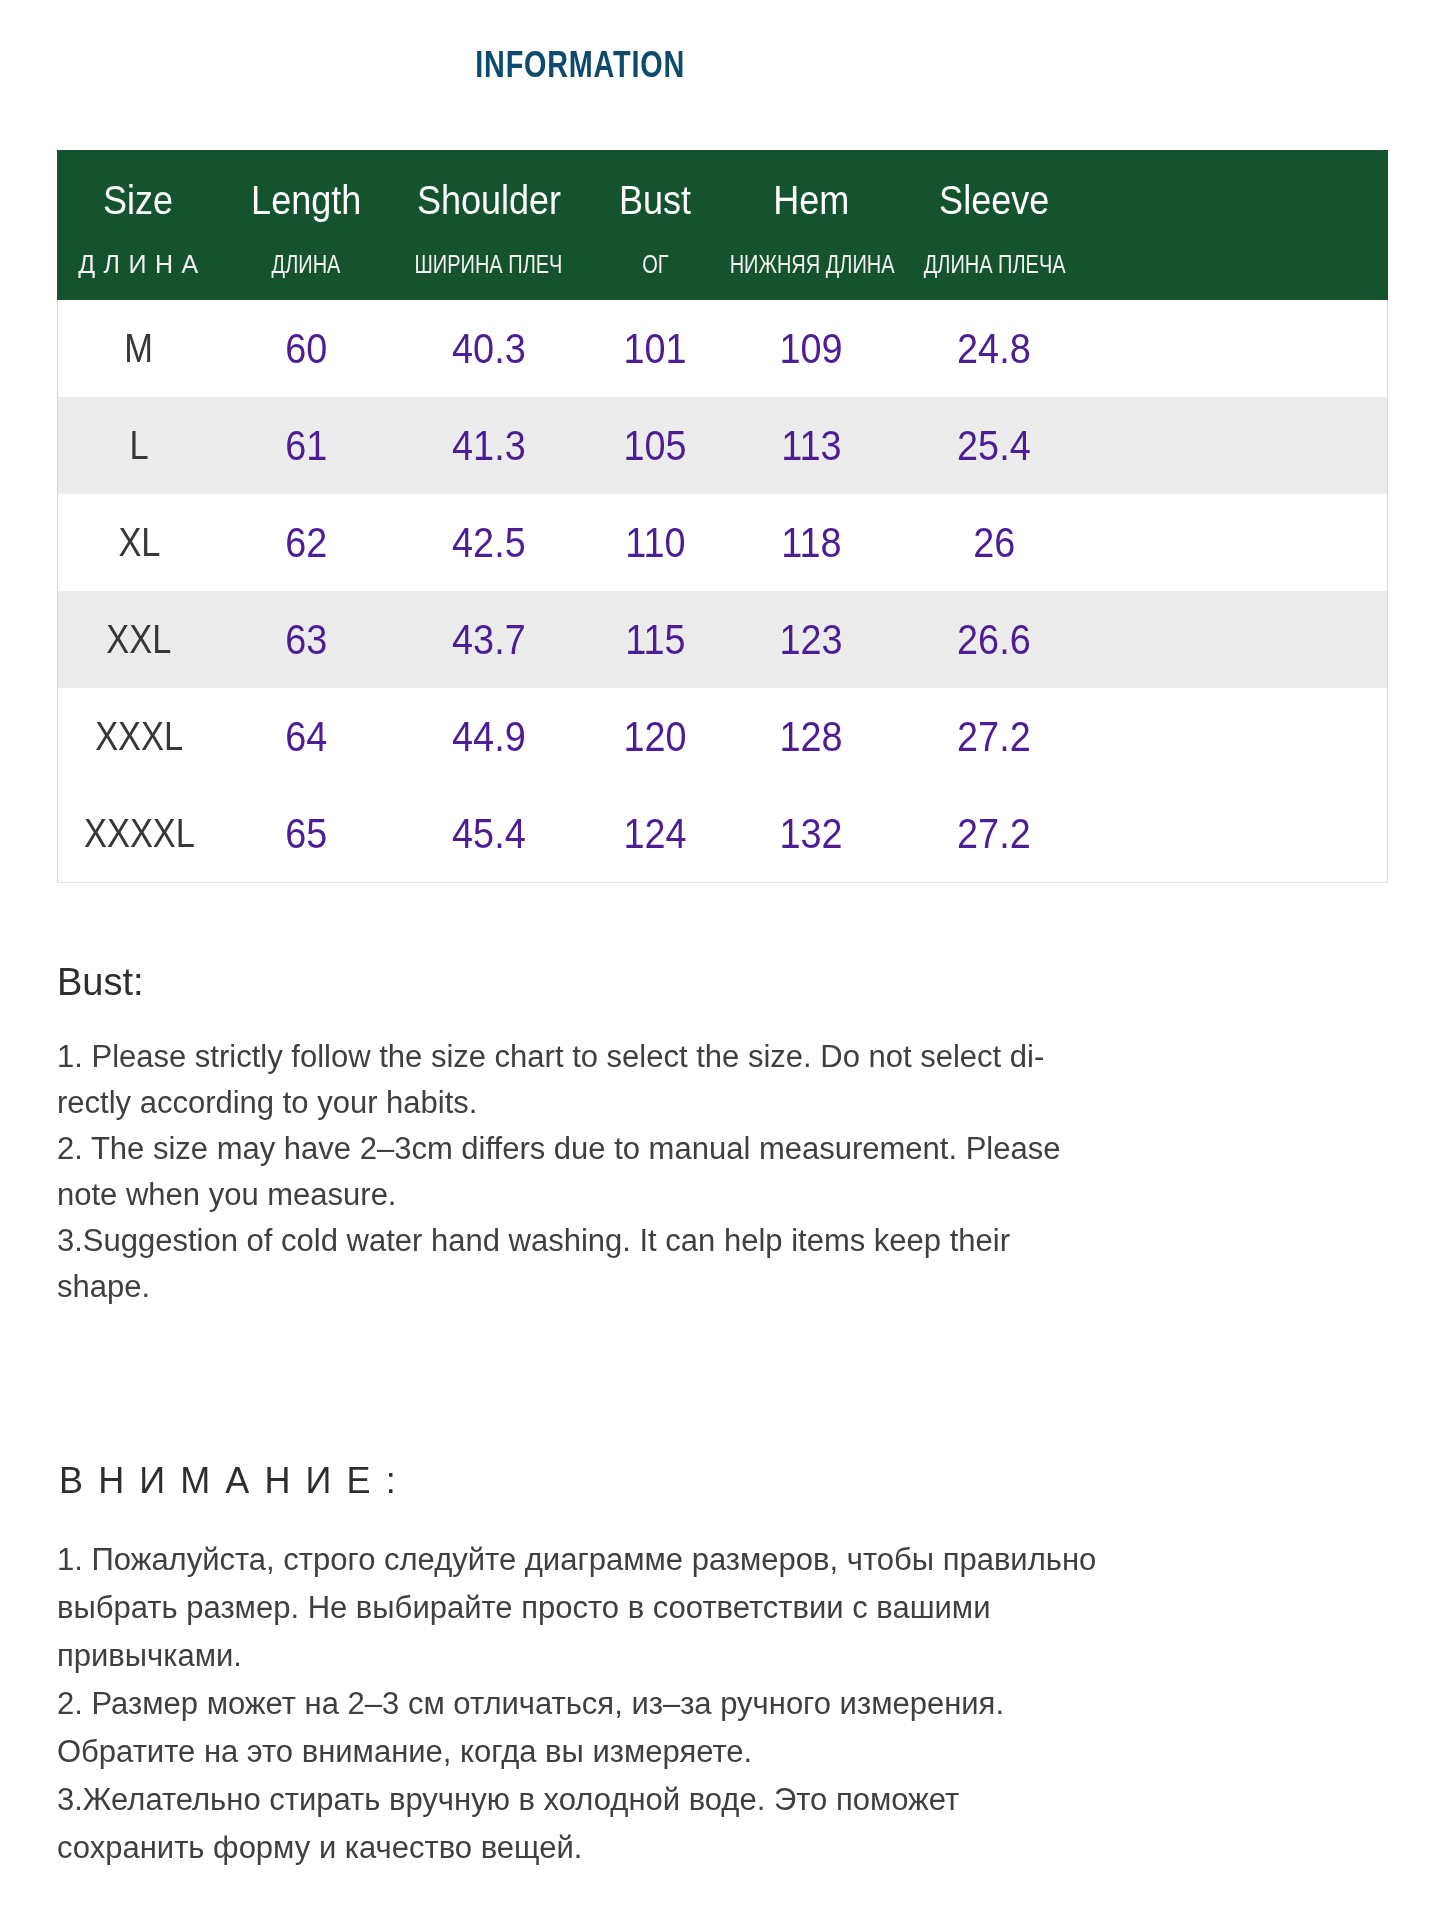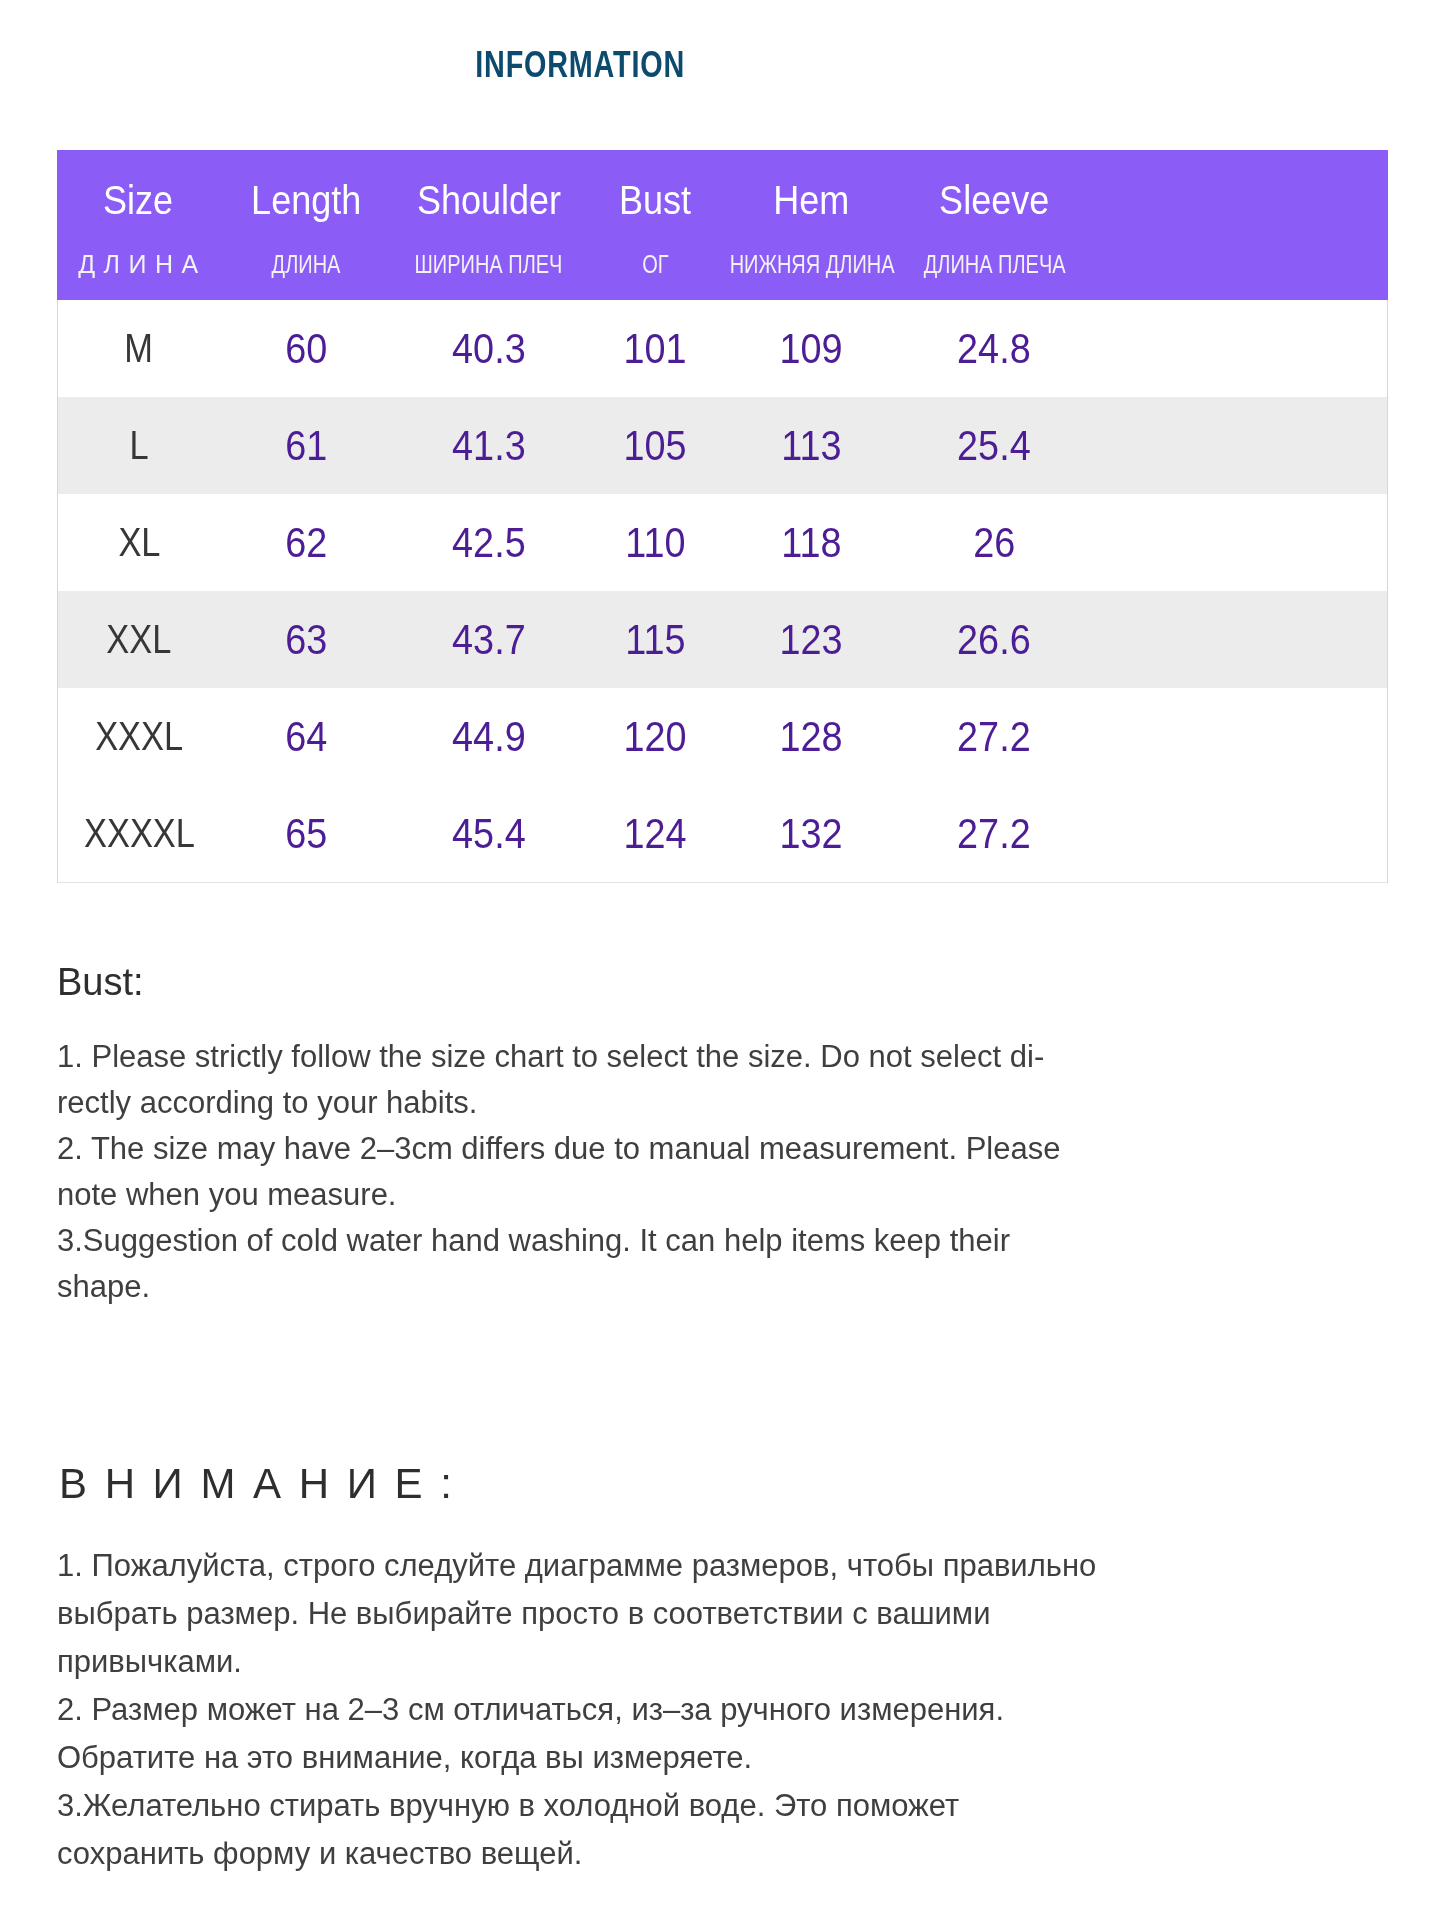--- a/index.html
+++ b/index.html
@@ -17,21 +17,21 @@
 
   .title{
     width:1160px;margin:44px 0 0 0;text-align:center;
     font-size:36px;font-weight:700;color:#0c4a6e;letter-spacing:1px;
   }
 
   .size-table{width:1331px;margin:64px 0 0 57px;}
   .thead{
     display:grid;
     grid-template-columns:12.2% 13% 14.5% 10.5% 13% 14.5% 22.3%;
-    background:#8b5cf6;color:#ffffff;
+    background:#14532d;color:#ffffff;
     padding:26px 0 22px 0;
   }
   .hcell{text-align:center;display:flex;flex-direction:column;align-items:center;}
   .hlabel{font-size:40px;font-weight:400;line-height:48px;white-space:nowrap;}
   .hsub{font-size:25px;font-weight:400;line-height:28px;margin-top:26px;color:#f2f2f2;white-space:nowrap;}
   .hsub.ls{letter-spacing:.34em;text-indent:.34em;}
 
   .tbody{border-left:1px solid #d6d6d6;border-right:1px solid #d6d6d6;border-bottom:1px solid #e3e3e3;}
   .trow{
     display:grid;
@@ -44,21 +44,21 @@
 
   .notes{margin:78px 0 0 57px;width:1330px;}
   .note-heading{
     font-size:38px;font-weight:400;color:#2e2e2e;margin:0;
   }
   .note-body{
     white-space:pre-line;font-size:31px;line-height:46px;color:#3f3f3f;
     margin:30px 0 0 0;
   }
   .ru-heading{
-    font-size:42px;font-weight:400;color:#2e2e2e;letter-spacing:.42em;
+    font-size:36px;font-weight:400;color:#2e2e2e;letter-spacing:.42em;
     margin:150px 0 0 2px;
   }
   .ru-body{
     white-space:pre-line;font-size:31px;line-height:48px;color:#3f3f3f;
     margin:34px 0 0 0;
   }
 </style>
 </head>
 <body>
 

